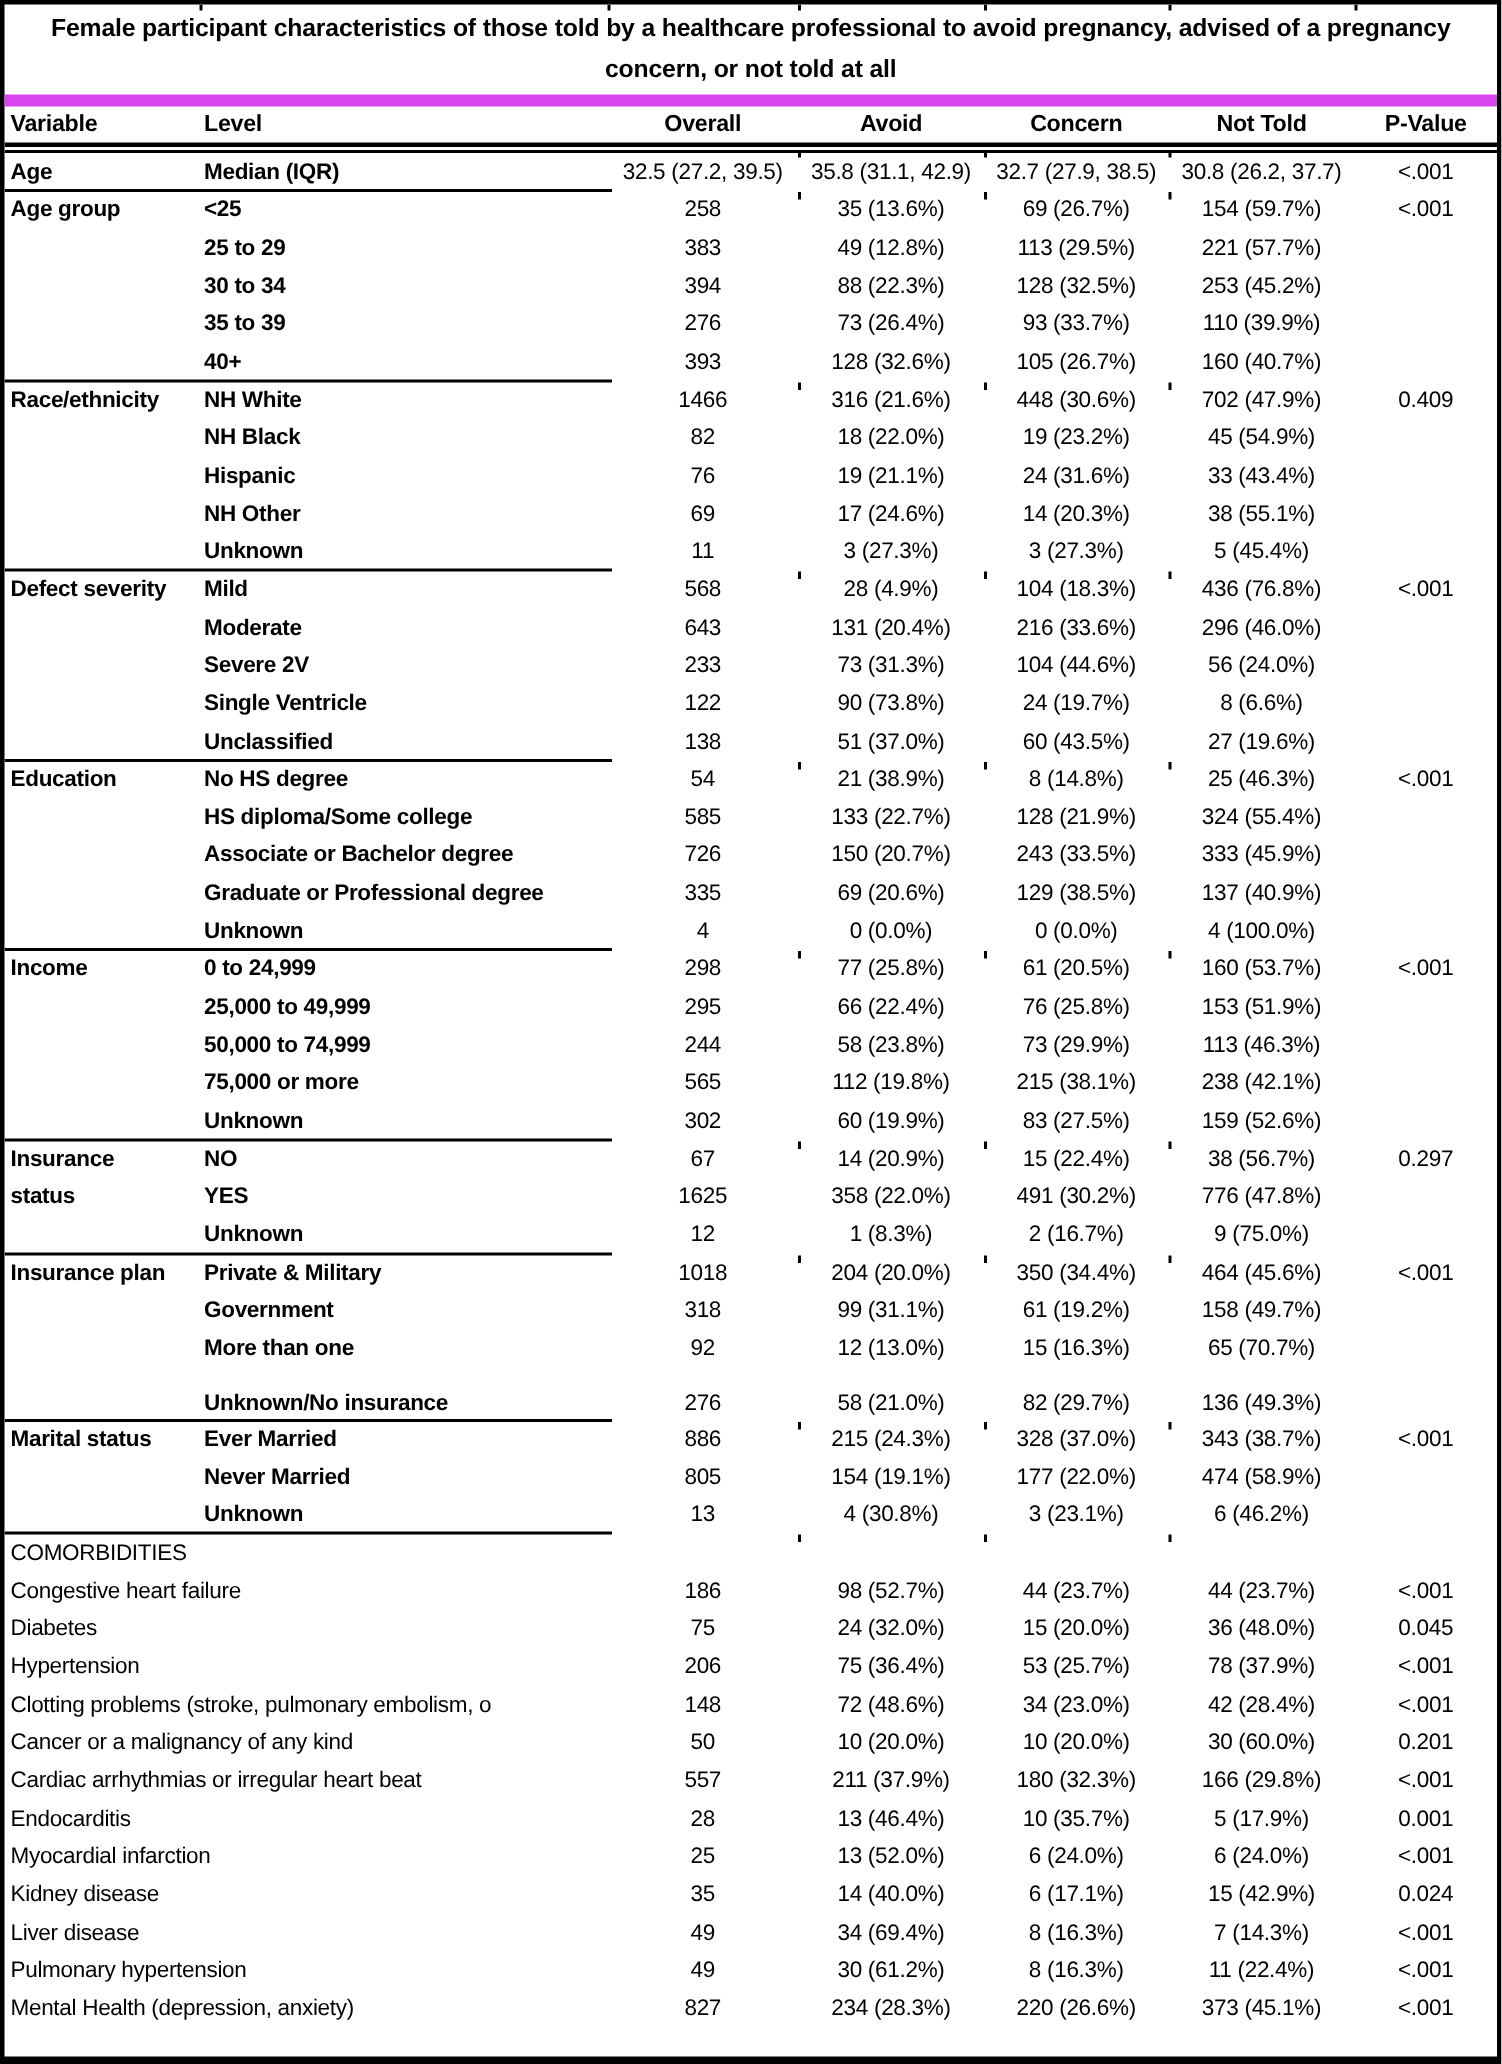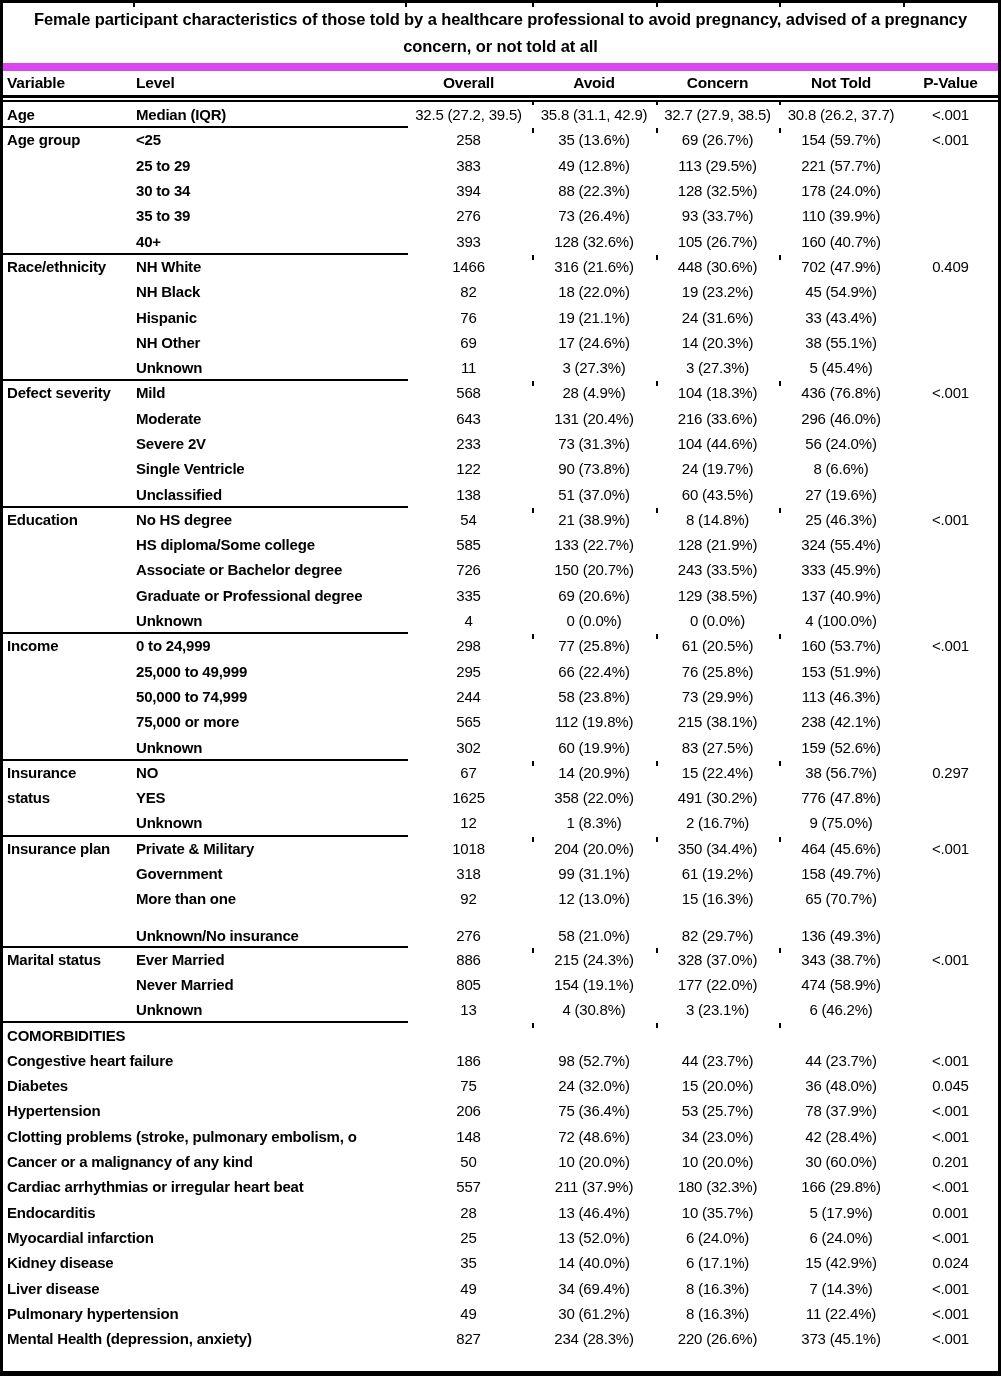--- a/index.html
+++ b/index.html
@@ -52,21 +52,21 @@
   .hrule i,.tick{position:absolute;width:1.5px;height:5px;background:#000;}
   .hrule i{bottom:-5px;}
   .hrule i:nth-child(1){left:529px;}
   .hrule i:nth-child(2){left:653px;}
   .hrule i:nth-child(3){left:776px;}
   .tick{bottom:-6px;}
 
   .cell{overflow:visible;}
   .cell.var{font-weight:bold;padding-left:4px;overflow:hidden;}
   .cell.level{font-weight:bold;padding-left:3px;overflow:hidden;}
-  .cell.span2{grid-column:1 / 3;font-weight:bold;padding-left:4px;overflow:hidden;}
+  .cell.span2{grid-column:1 / 3;font-weight:normal;padding-left:4px;overflow:hidden;}
   .cell.num{text-align:center;}
   .row.tall{height:35px;align-items:end;padding-bottom:3px;box-sizing:border-box;}
   .row.end::after{
     content:"";position:absolute;left:0;bottom:-1px;
     width:405px;height:2px;background:#000;z-index:2;
   }
   .header-row .cell.num{text-align:center;}
 </style>
 </head>
 <body>
@@ -132,21 +132,21 @@
         <div class="cell num">113 (29.5%)</div>
         <div class="cell num">221 (57.7%)</div>
         <div class="cell num"></div>
       </div>
       <div class="row">
         <div class="cell var"></div>
         <div class="cell level">30 to 34</div>
         <div class="cell num">394</div>
         <div class="cell num">88 (22.3%)</div>
         <div class="cell num">128 (32.5%)</div>
-        <div class="cell num">178 (24.0%)</div>
+        <div class="cell num">253 (45.2%)</div>
         <div class="cell num"></div>
       </div>
       <div class="row">
         <div class="cell var"></div>
         <div class="cell level">35 to 39</div>
         <div class="cell num">276</div>
         <div class="cell num">73 (26.4%)</div>
         <div class="cell num">93 (33.7%)</div>
         <div class="cell num">110 (39.9%)</div>
         <div class="cell num"></div>

